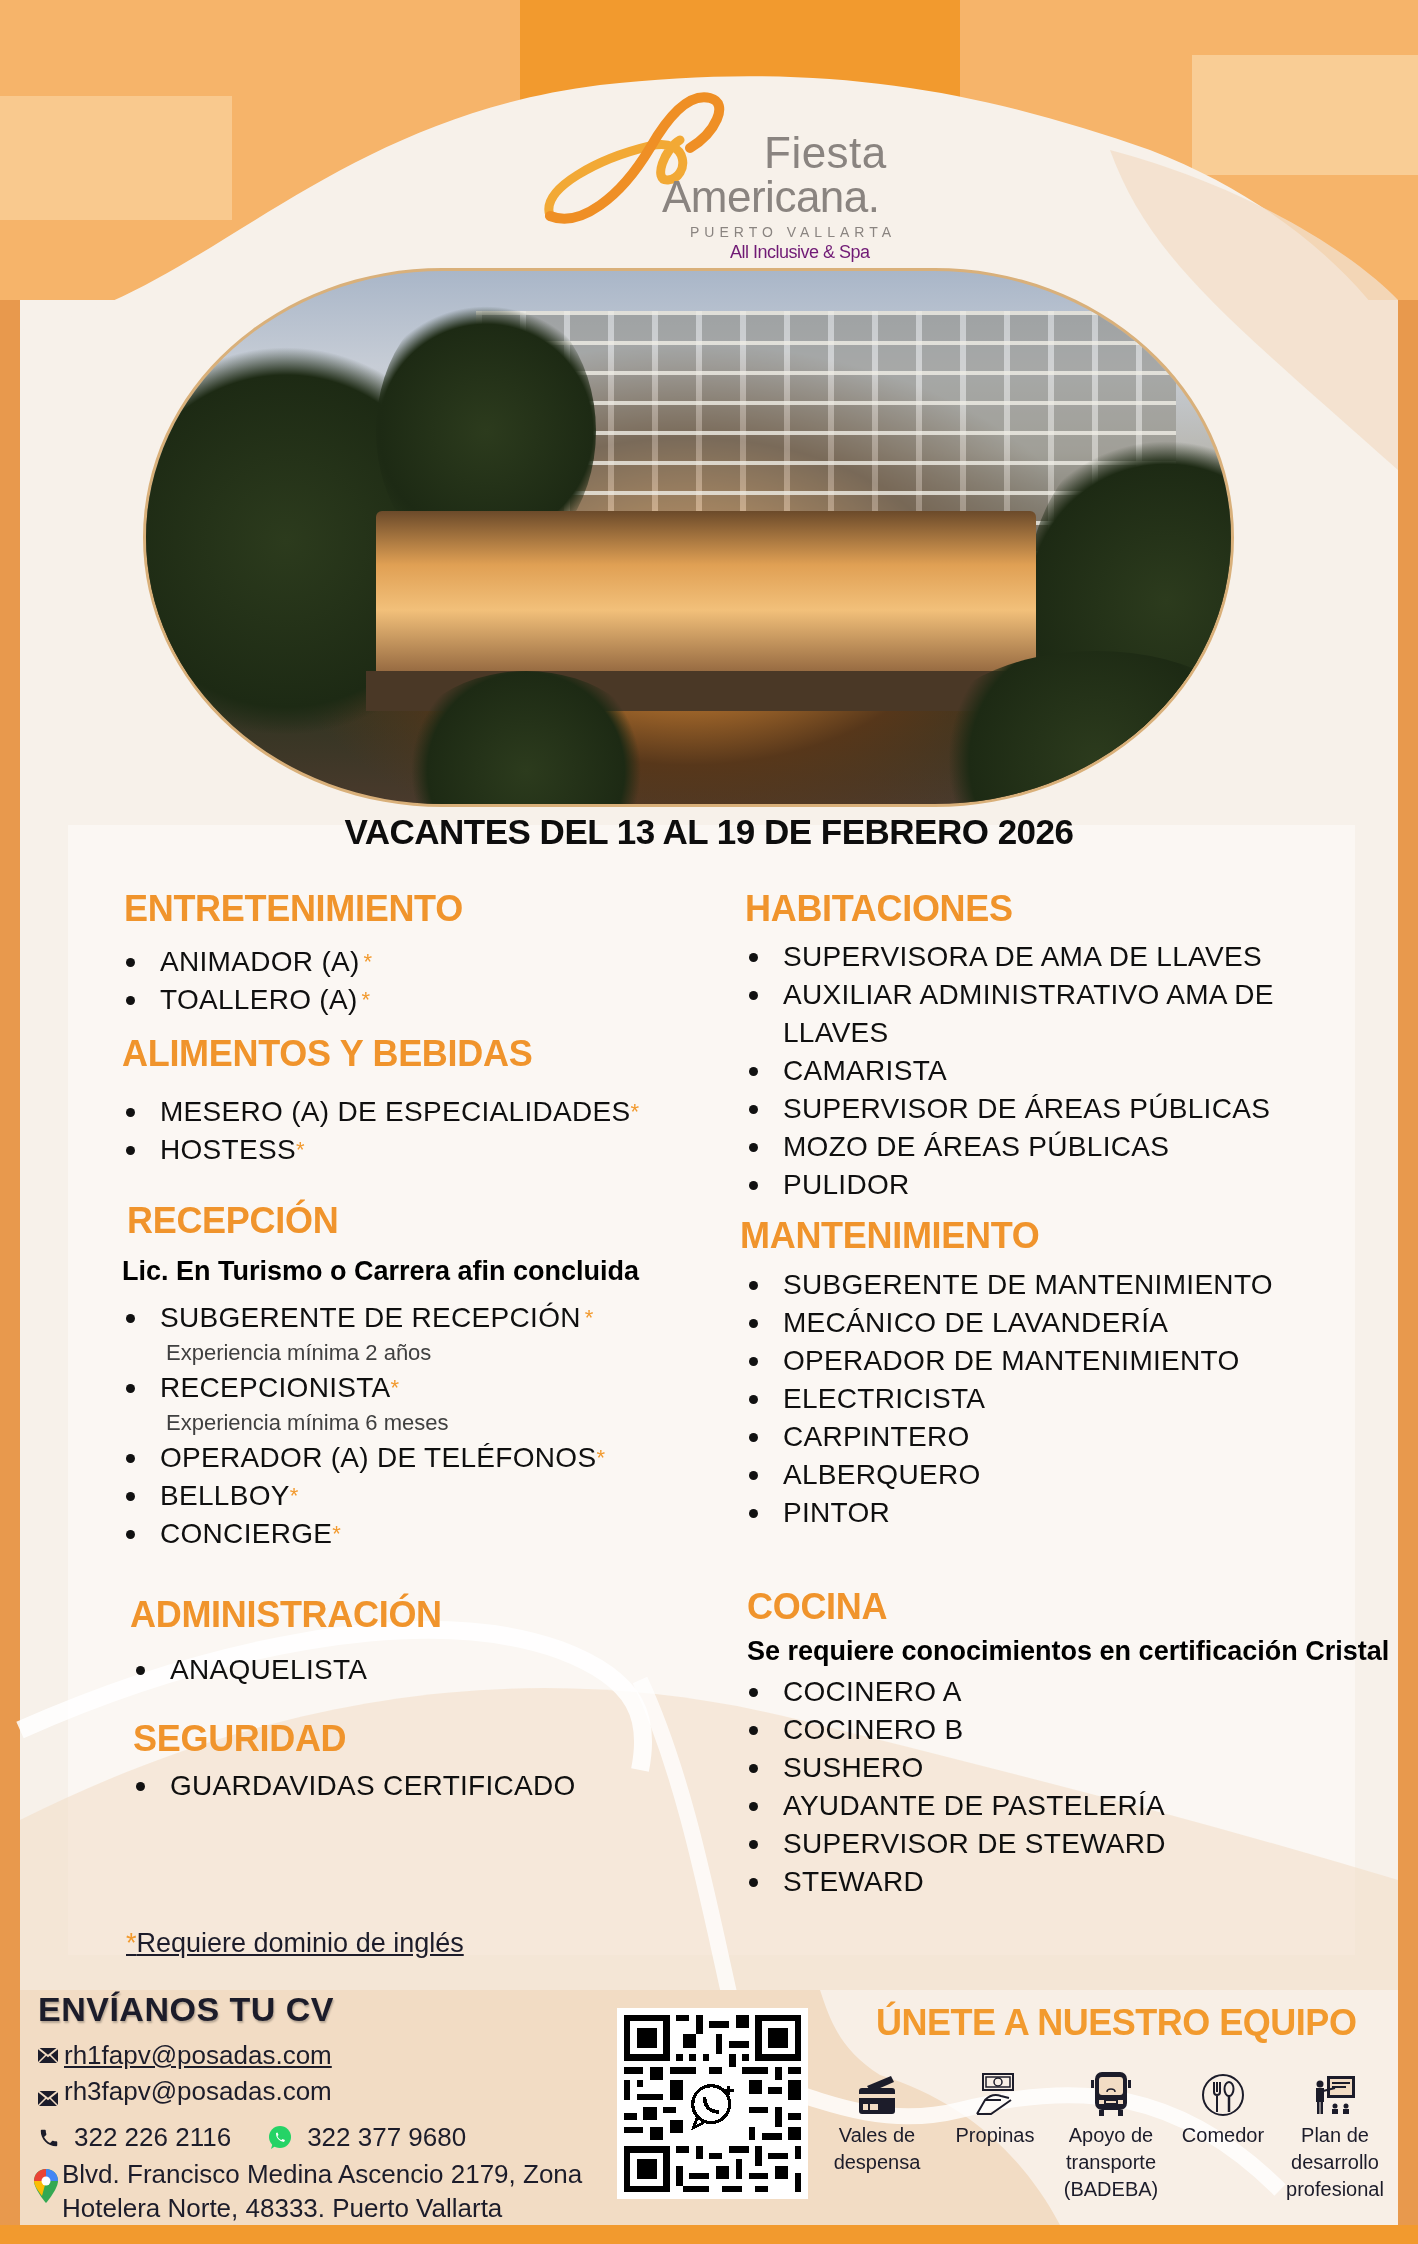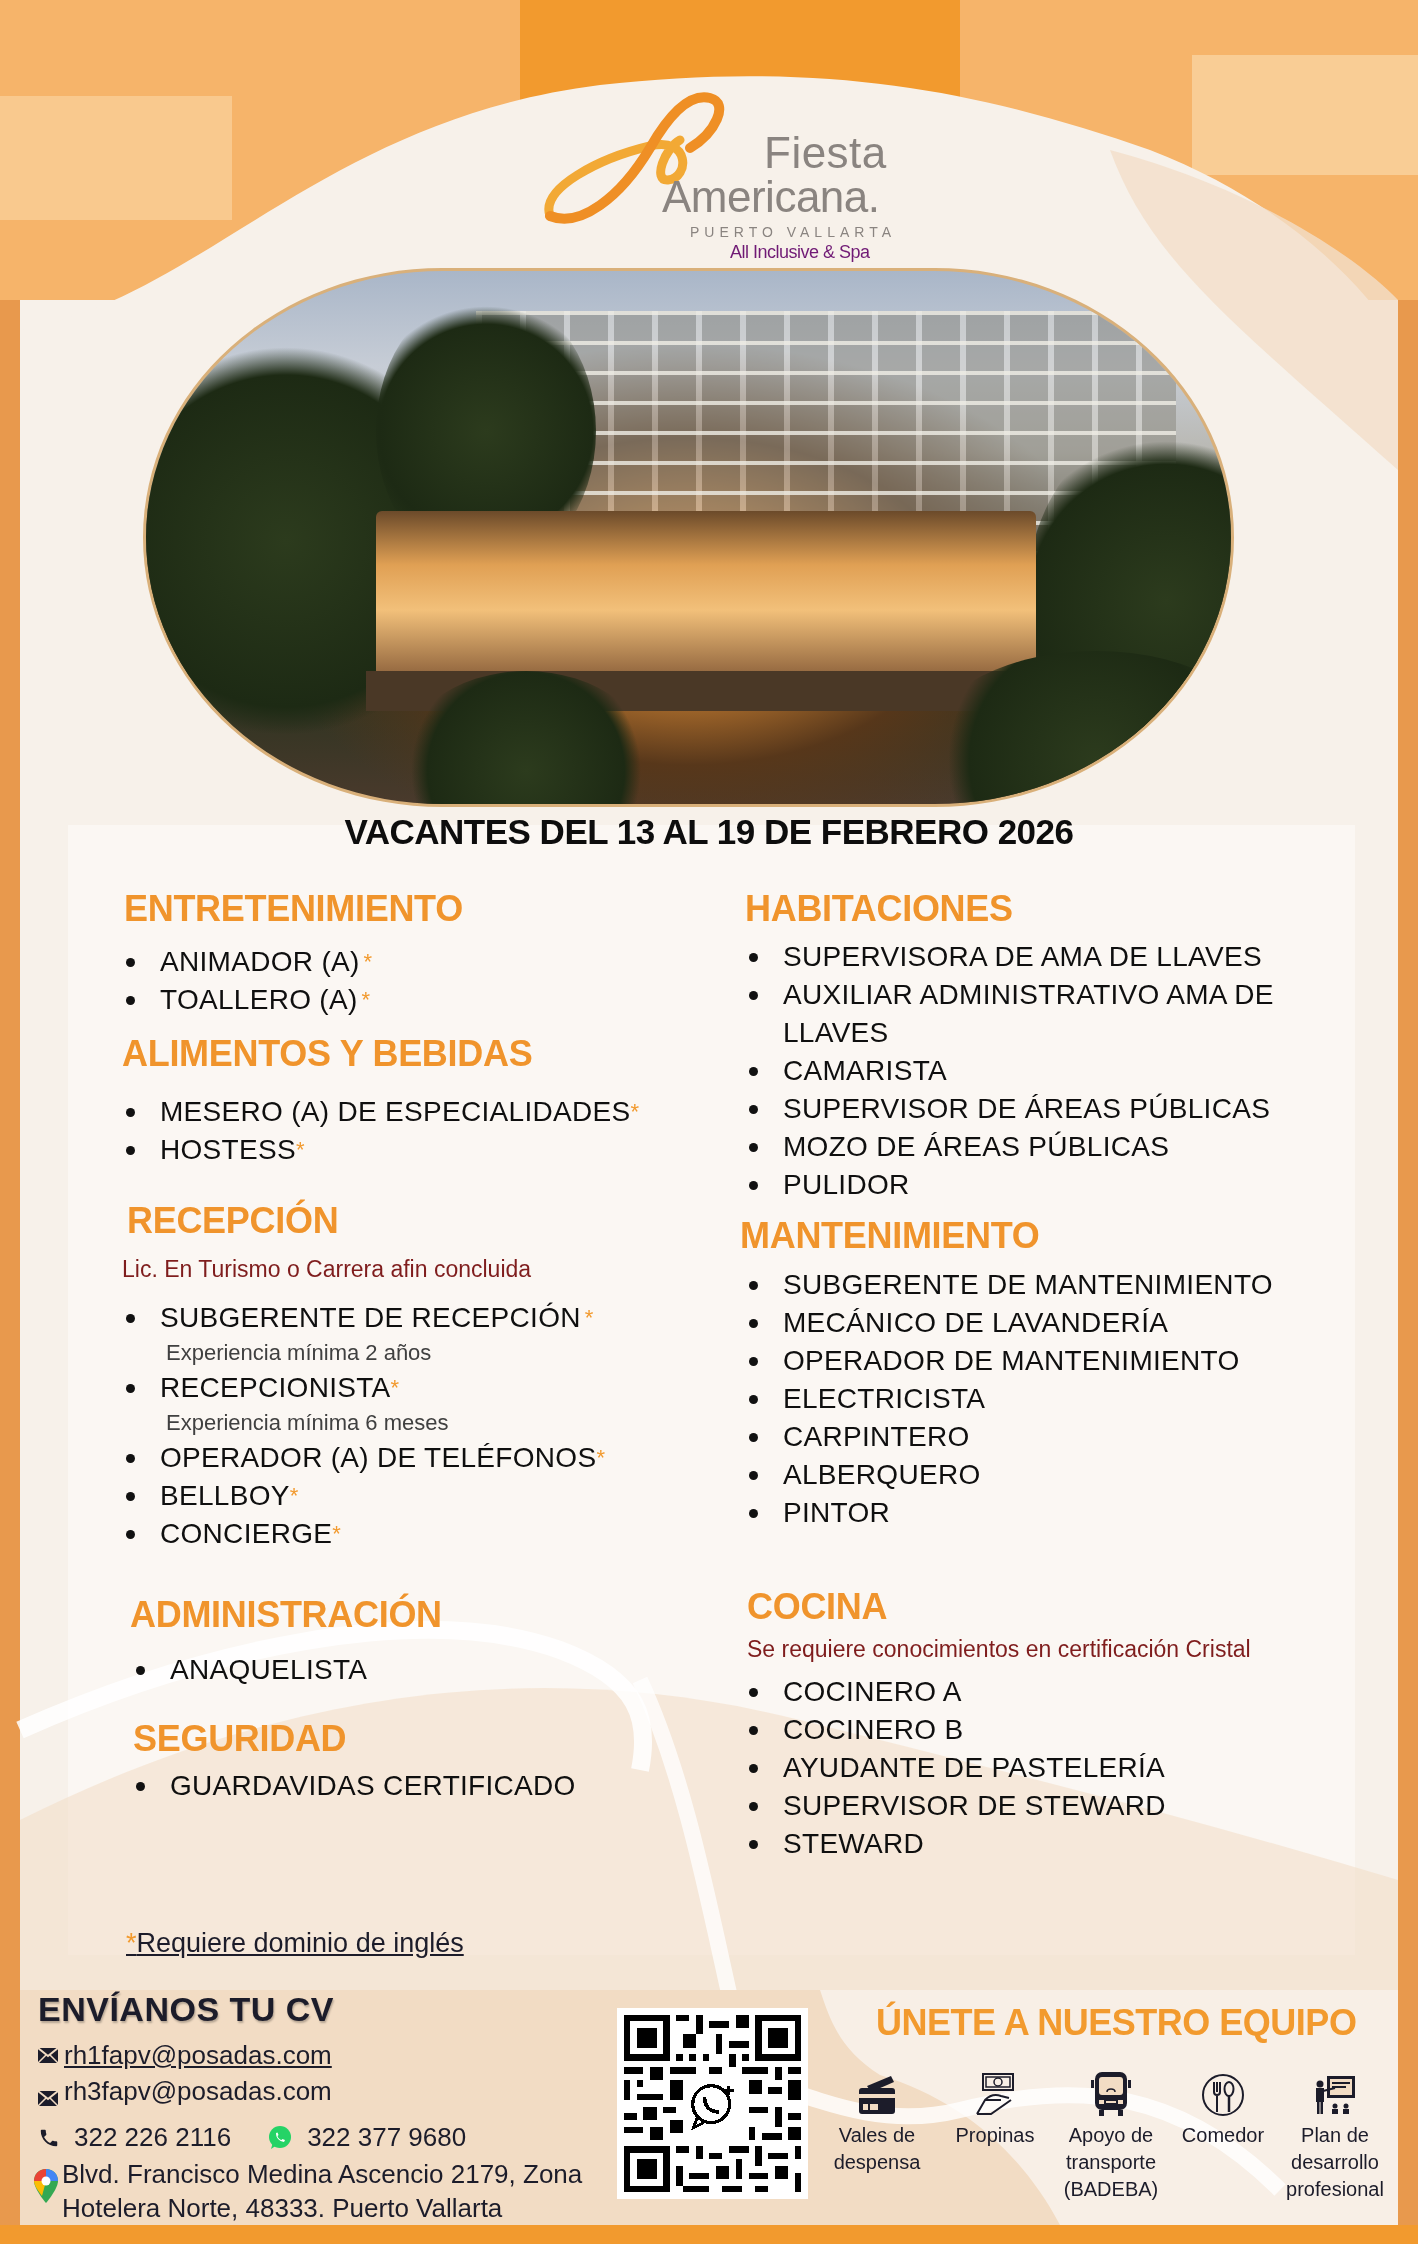--- a/index.html
+++ b/index.html
@@ -18,21 +18,21 @@
       linear-gradient(180deg,#a9b6c8 0%,#c7cdd6 18%,#b9b8b2 34%,#6f6a5d 48%,#3b3a28 62%,#2c3320 78%,#4a3a2c 100%);}
   .photo .bldg{position:absolute;left:330px;top:40px;width:700px;height:330px;background:repeating-linear-gradient(90deg,#d8d6d0 0 6px,#8d8a82 6px 44px),#bdb9b0;opacity:.55;}
   .photo .floors{position:absolute;left:330px;top:40px;width:700px;height:330px;background:repeating-linear-gradient(180deg,rgba(240,238,230,.8) 0 4px,rgba(0,0,0,0) 4px 30px);}
   .photo .restaurant{position:absolute;left:230px;top:240px;width:660px;height:180px;background:linear-gradient(180deg,#6b4a2a 0%,#e0a054 30%,#f2c07a 55%,#7a5030 100%);border-radius:6px;}
   .photo .deck{position:absolute;left:220px;top:400px;width:700px;height:40px;background:#4a3826;}
   .photo .palm{position:absolute;border-radius:50%;background:radial-gradient(circle,#2c3b1d 0%,#1d2a14 60%,rgba(0,0,0,0) 70%);}
   .card{position:absolute;left:68px;top:825px;width:1287px;height:1130px;background:#fbf7f3;}
   .card-wave{position:absolute;left:0;top:1560px;width:1418px;height:665px;}
   .title{position:absolute;left:0;top:812px;width:1418px;text-align:center;font-size:35px;font-weight:bold;letter-spacing:-0.5px;color:#0d0d0d;}
   .sec-h{color:#f0942c;font-weight:bold;font-size:36px;letter-spacing:-0.3px;position:absolute;white-space:nowrap;}
-  .note{font-size:23px;color:#7f1d1d;position:absolute;white-space:nowrap;}
+  .note{font-size:27px;color:#000000;position:absolute;white-space:nowrap;font-weight:bold;}
   ul.jobs{list-style:none;margin:0;padding:0;position:absolute;}
   ul.jobs li{position:relative;padding-left:38px;font-size:28px;line-height:38px;color:#0f0f0f;white-space:nowrap;letter-spacing:0.3px;}
   ul.jobs li::before{content:"";position:absolute;left:4px;top:15px;width:9px;height:9px;border-radius:50%;background:#111;}
   ul.jobs li .ast{color:#f29a2e;font-size:22px;vertical-align:top;margin-left:4px;}
   ul.jobs li .ast.tight{margin-left:0;}
   ul.jobs li .sub{display:block;font-size:22px;line-height:32px;color:#404040;letter-spacing:0;margin-left:6px;}
   .wrap{white-space:normal !important;width:560px;}
   .english-note{position:absolute;left:126px;top:1928px;font-size:27px;color:#1c1c2a;text-decoration:underline;}
   .english-note .ast{color:#f29a2e;}
   .footer{position:absolute;left:20px;top:1990px;width:1378px;height:235px;background:#f2dcc4;}
@@ -149,20 +149,21 @@
   <li><span>CARPINTERO</span></li>
   <li><span>ALBERQUERO</span></li>
   <li><span>PINTOR</span></li>
 </ul>
 
 <div class="sec-h" style="left:747px;top:1586px;">COCINA</div>
 <div class="note" style="left:747px;top:1636px;">Se requiere conocimientos en certificación Cristal</div>
 <ul class="jobs" style="left:745px;top:1673px;">
   <li><span>COCINERO A</span></li>
   <li><span>COCINERO B</span></li>
+  <li><span>SUSHERO</span></li>
   <li><span>AYUDANTE DE PASTELERÍA</span></li>
   <li><span>SUPERVISOR DE STEWARD</span></li>
   <li><span>STEWARD</span></li>
 </ul>
 
 <div class="footer"></div>
 <svg style="position:absolute;left:760px;top:1990px;" width="638" height="235" viewBox="0 0 638 235">
   <path d="M60,0 L638,0 L638,235 L300,235 C260,160 200,110 120,85 C80,60 70,30 60,0 Z" fill="#f8efe6"></path>
   <path d="M-30,80 C60,110 120,140 200,120 C320,90 420,100 520,200" fill="none" stroke="#ffffff" stroke-width="16" opacity="0.8"></path>
 </svg>

